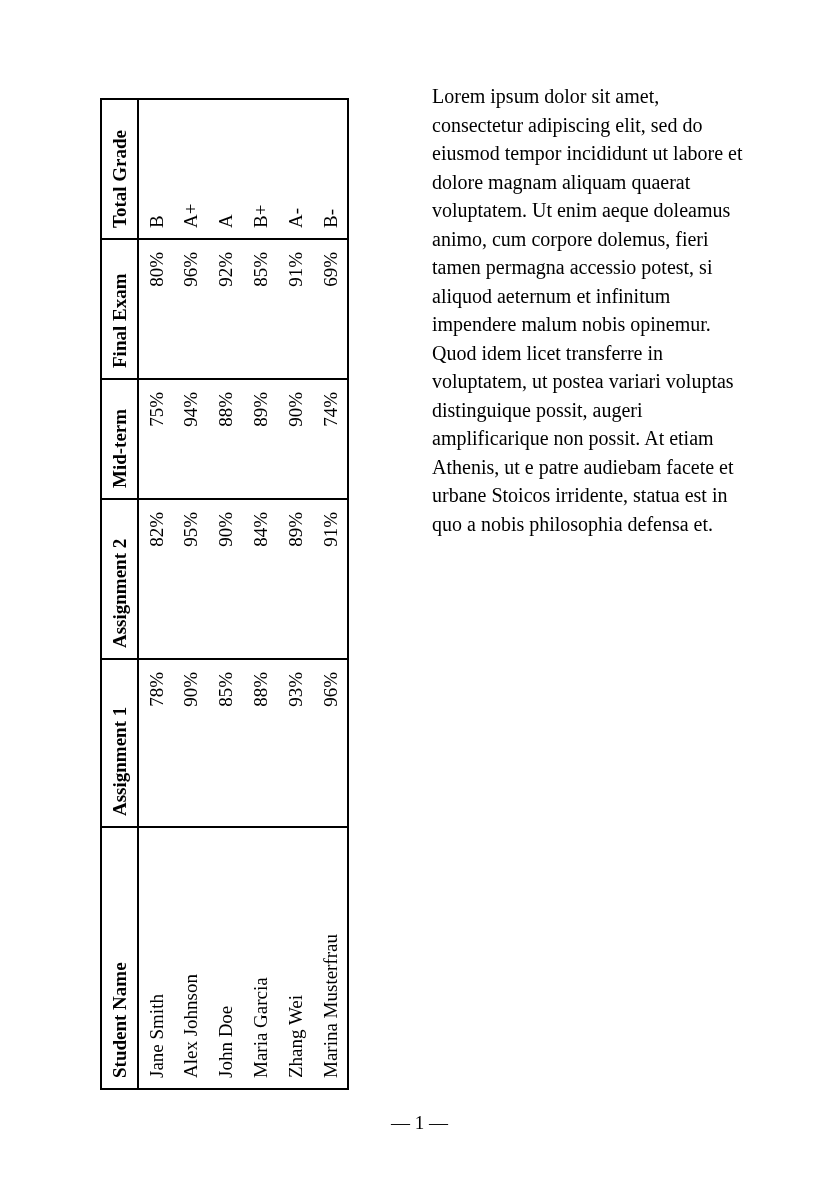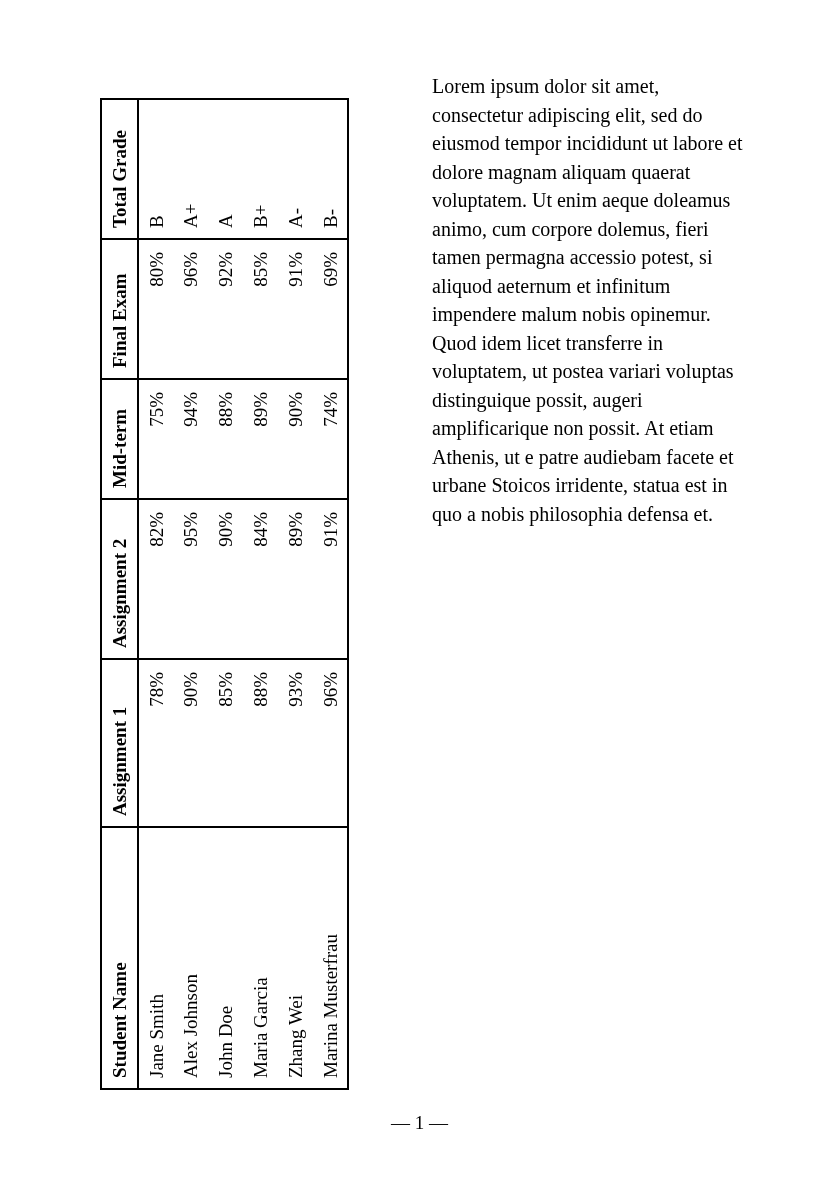--- a/index.html
+++ b/index.html
@@ -48,21 +48,21 @@
     height: 35px;
   }
   .table-rotated-wrap tbody tr { height: 35px; }
   td.cell-left  { text-align: left;  padding: 0 4px 0 10px; }
   td.cell-right { text-align: right; padding: 0 12px 0 4px; }
 
   
   .body-paragraph {
     position: absolute;
     left: 432px;
-    top: 72px;
+    top: 82px;
     width: 314px;
     margin: 0;
     font-size: 20px;
     line-height: 28.5px;
     text-align: left;
   }
 
   
   .page-number {
     position: absolute;

